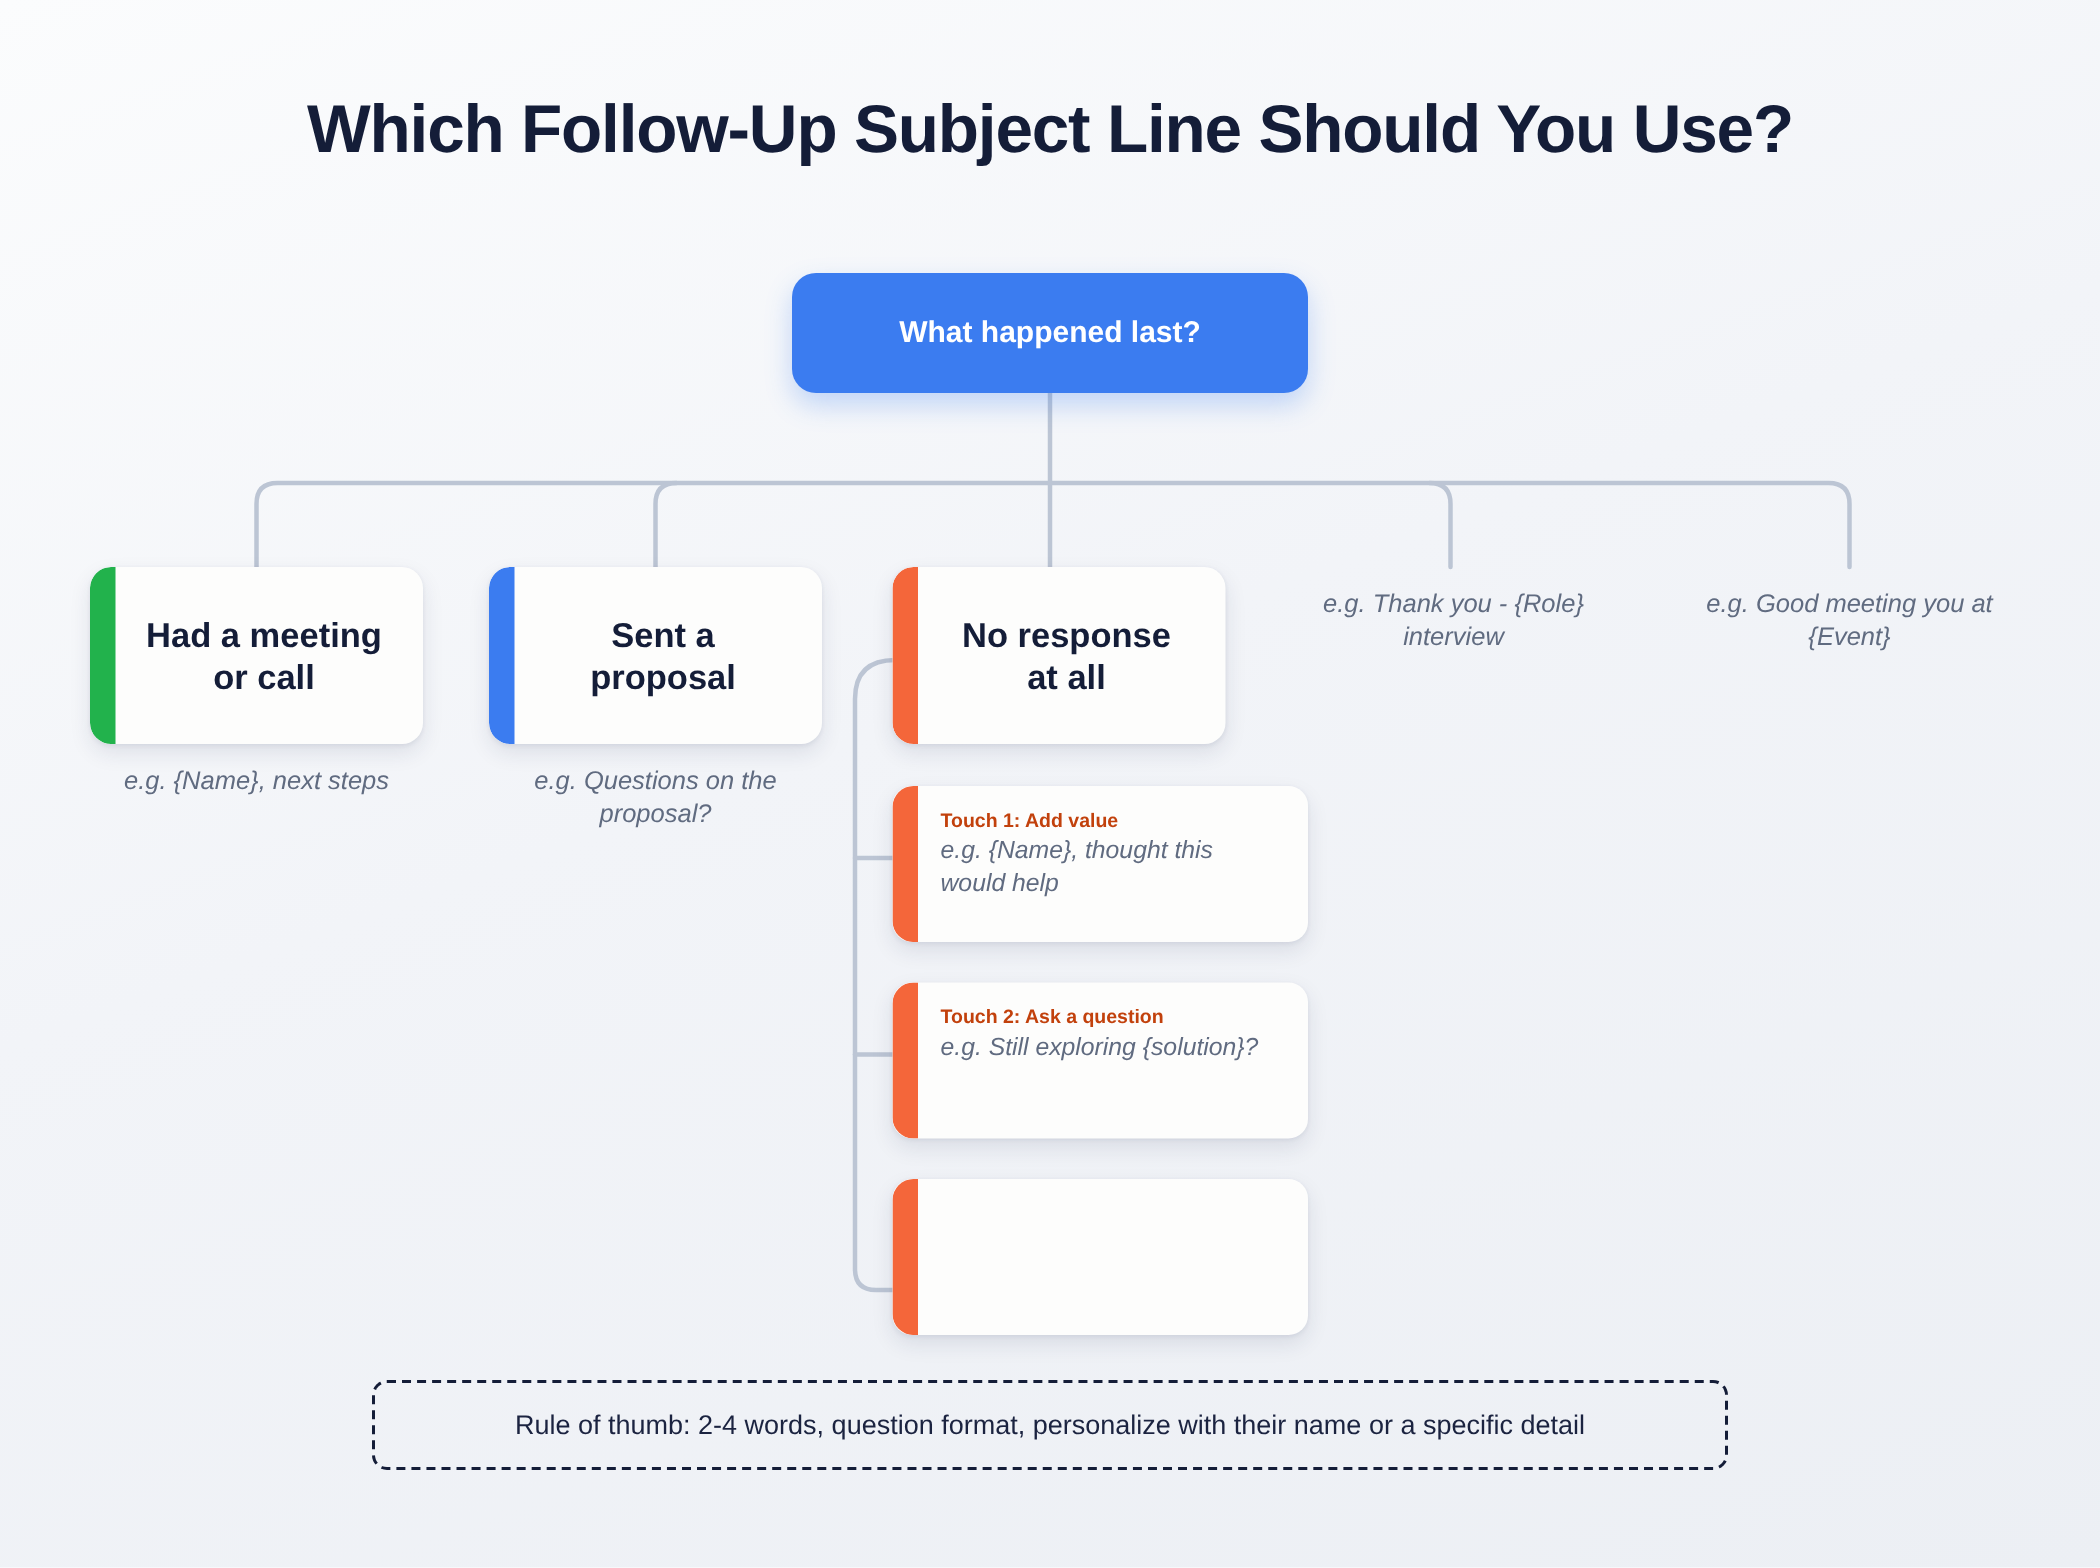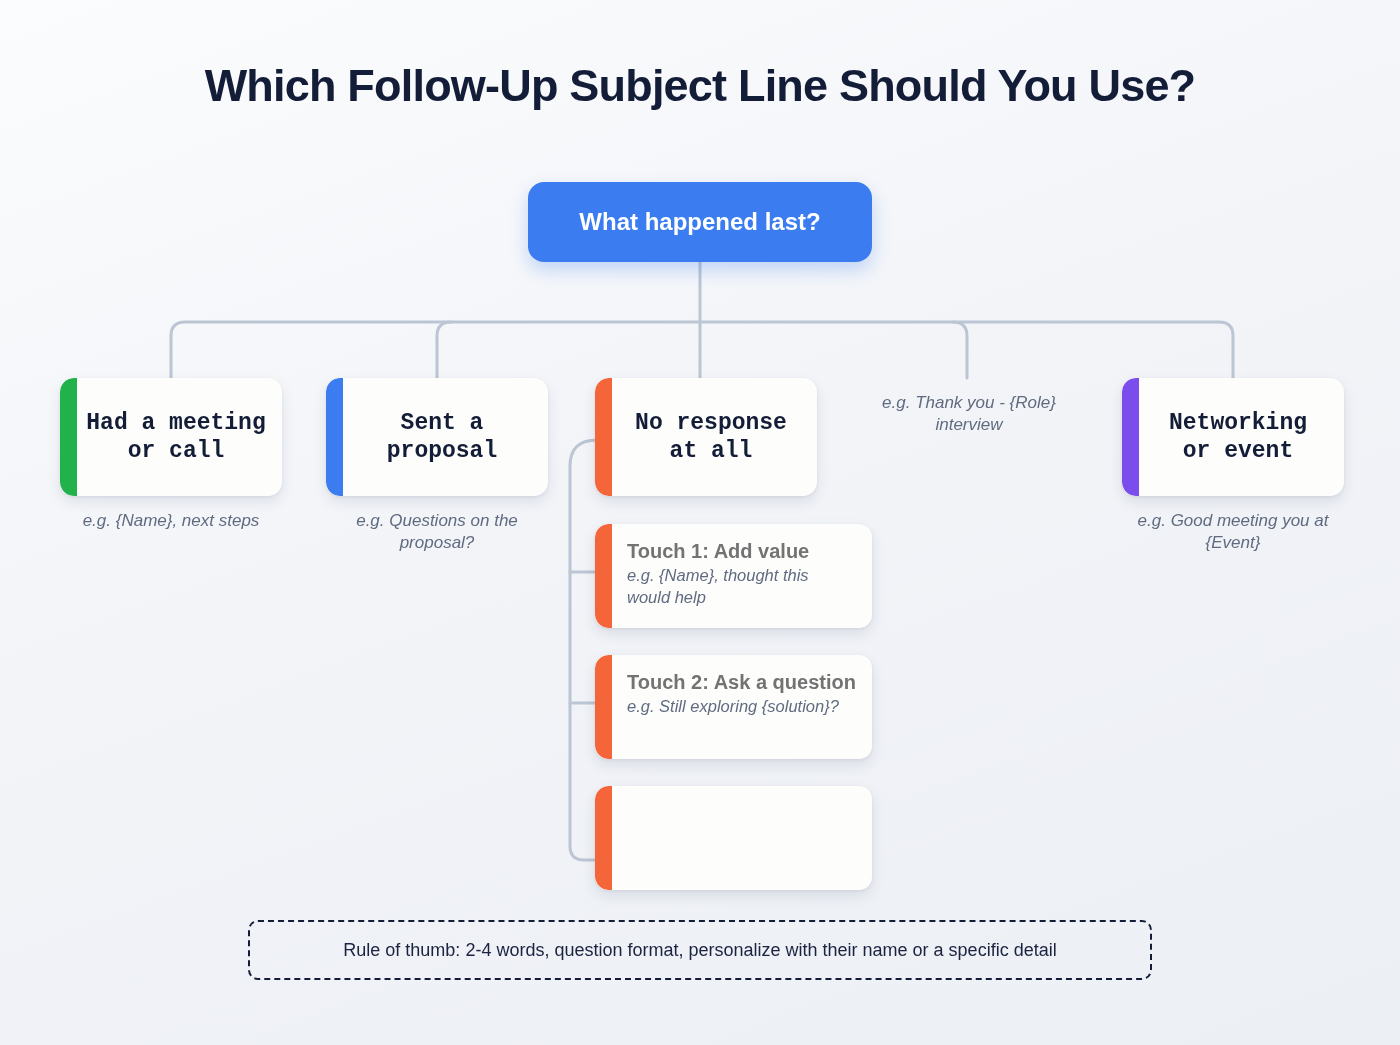--- a/index.html
+++ b/index.html
@@ -48,21 +48,21 @@
   .root-node {
     position: absolute;
     left: 528px; top: 182px;
     width: 344px; height: 80px;
     background: #3b7cf0;
     border-radius: 16px;
     display: flex;
     align-items: center;
     justify-content: center;
     color: #ffffff;
-    font-size: 24px;
+    font-size: 20px;
     font-weight: bold;
     box-shadow: 0 8px 18px rgba(59,124,240,0.28);
   }
 
   
   .branch {
     position: absolute;
     top: 378px;
     width: 222px;
   }
@@ -70,21 +70,20 @@
   .branch-card {
     position: relative;
     height: 118px;
     background: #fdfdfc;
     border-radius: 14px;
     overflow: hidden;
     box-shadow: 0 6px 14px rgba(30,44,80,0.10), 0 1px 3px rgba(30,44,80,0.07);
     display: flex;
     align-items: center;
     justify-content: center;
-    font-family: Liberation Mono, monospace;
   }
 
   .accent {
     position: absolute;
     left: 0; top: 0; bottom: 0;
     width: 17px;
     border-radius: 14px 0 0 14px;
   }
 
   .branch-label {
@@ -116,23 +115,23 @@
     border-radius: 13px;
     overflow: hidden;
     box-shadow: 0 6px 14px rgba(30,44,80,0.10), 0 1px 3px rgba(30,44,80,0.07);
   }
 
   .touch-inner {
     padding: 15px 16px 0 32px;
   }
 
   .touch-title {
-    font-size: 20px;
-    font-weight: bold;
-    color: #737373;
+    font-size: 13px;
+    font-weight: bold;
+    color: #c2410c;
     line-height: 1.2;
     white-space: nowrap;
   }
 
   .touch-example {
     margin-top: 2px;
     font-size: 16.5px;
     font-style: italic;
     line-height: 1.33;
     color: #606b80;
@@ -204,24 +203,20 @@
       <span class="accent" style="background:#f4663a"></span>
       <span class="branch-label">No response<br>at all</span>
     </div>
   </div>
 
   <div class="branch" style="left:858px">
     <div class="branch-caption">e.g. Thank you - {Role} interview</div>
   </div>
 
   <div class="branch" style="left:1122px">
-    <div class="branch-card">
-      <span class="accent" style="background:#7c4ded"></span>
-      <span class="branch-label">Networking<br>or event</span>
-    </div>
     <div class="branch-caption">e.g. Good meeting you at {Event}</div>
   </div>
 
   <div class="touch-card" style="top:524px">
     <span class="accent" style="background:#f4663a"></span>
     <div class="touch-inner">
       <div class="touch-title">Touch 1: Add value</div>
       <div class="touch-example">e.g. {Name}, thought this would help</div>
     </div>
   </div>

